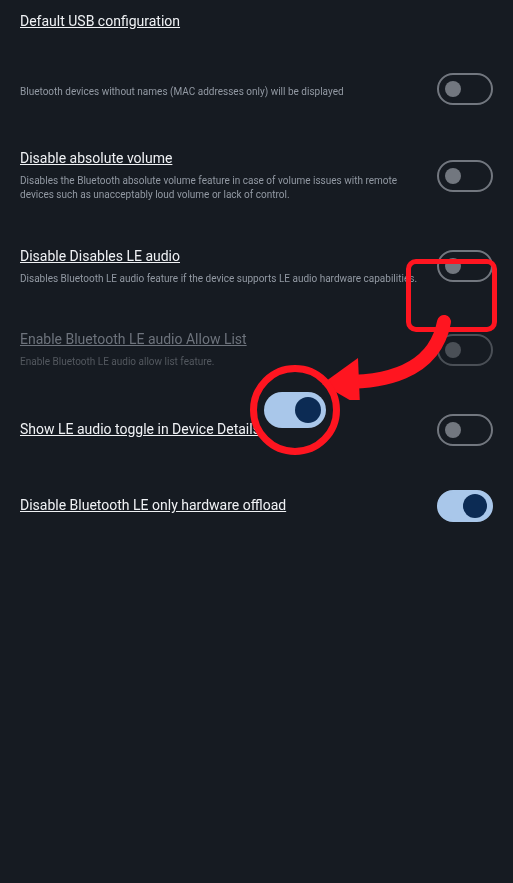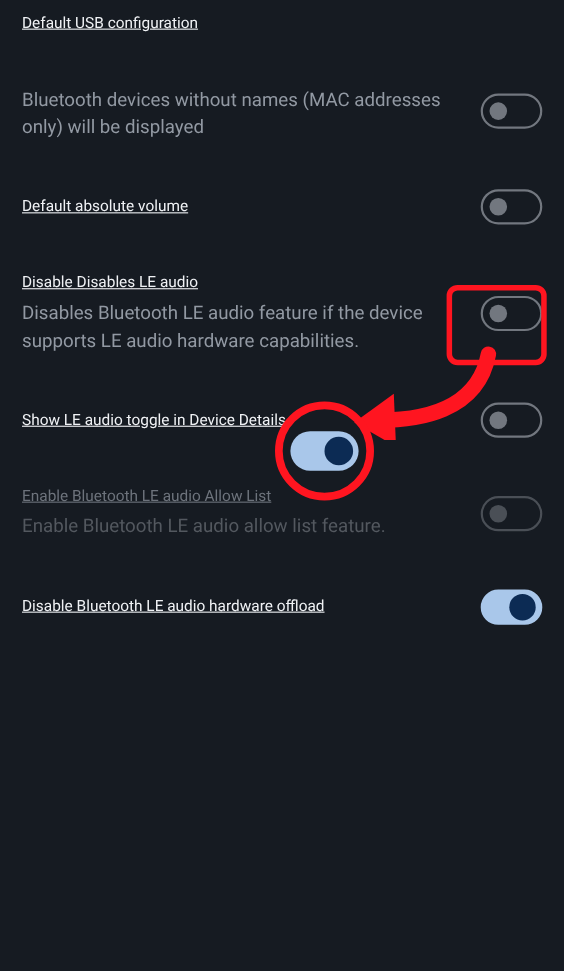--- a/index.html
+++ b/index.html
@@ -28,21 +28,21 @@
       min-width: 0;
     }
     .title {
       font-size: 14px;
       line-height: 1.35;
       color: #f0f2f5;
       font-weight: 400;
       text-decoration: underline;
     }
     .subtitle {
-      font-size: 17px;
+      font-size: 10px;
       line-height: 1.45;
       color: #9299a3;
       margin-top: 6px;
     }
     .disabled .title { color: #6d737c; }
     .disabled .subtitle { color: #53585f; }
 
     .toggle {
       width: 56px;
       height: 32px;
@@ -130,59 +130,60 @@
     <div class="setting-text">
       <div class="subtitle">Bluetooth devices without names (MAC addresses only) will be displayed</div>
     </div>
     <div class="toggle">
         <div class="thumb"></div>
       </div>
   </div>
 
   <div class="setting-row">
     <div class="setting-text">
-      <div class="title">Default absolute volume</div>
+      <div class="title">Disable absolute volume</div>
+      <div class="subtitle">Disables the Bluetooth absolute volume feature in case of volume issues with remote devices such as unacceptably loud volume or lack of control.</div>
     </div>
     <div class="toggle">
         <div class="thumb"></div>
       </div>
   </div>
 
   <div class="setting-row">
     <div class="setting-text">
       <div class="title">Disable Disables LE audio</div>
       <div class="subtitle">Disables Bluetooth LE audio feature if the device supports LE audio hardware capabilities.</div>
     </div>
     <div class="toggle">
         <div class="thumb"></div>
       </div>
   </div>
 
-  <div class="setting-row">
-    <div class="setting-text">
-      <div class="title">Show LE audio toggle in Device Details</div>
-    </div>
-    <div class="toggle">
-        <div class="thumb"></div>
-      </div>
-  </div>
-
   <div class="setting-row disabled">
     <div class="setting-text">
       <div class="title">Enable Bluetooth LE audio Allow List</div>
       <div class="subtitle">Enable Bluetooth LE audio allow list feature.</div>
     </div>
     <div class="toggle dimmed">
         <div class="thumb"></div>
       </div>
   </div>
 
   <div class="setting-row">
     <div class="setting-text">
-      <div class="title">Disable Bluetooth LE audio hardware offload</div>
+      <div class="title">Show LE audio toggle in Device Details</div>
+    </div>
+    <div class="toggle">
+        <div class="thumb"></div>
+      </div>
+  </div>
+
+  <div class="setting-row">
+    <div class="setting-text">
+      <div class="title">Disable Bluetooth LE only hardware offload</div>
     </div>
     <div class="toggle on">
         <div class="thumb"></div>
       </div>
   </div>
 
 </div>
 
 <div class="ann-rect" style="left:406px; top:259px; width:91px; height:73px;"></div>
 

